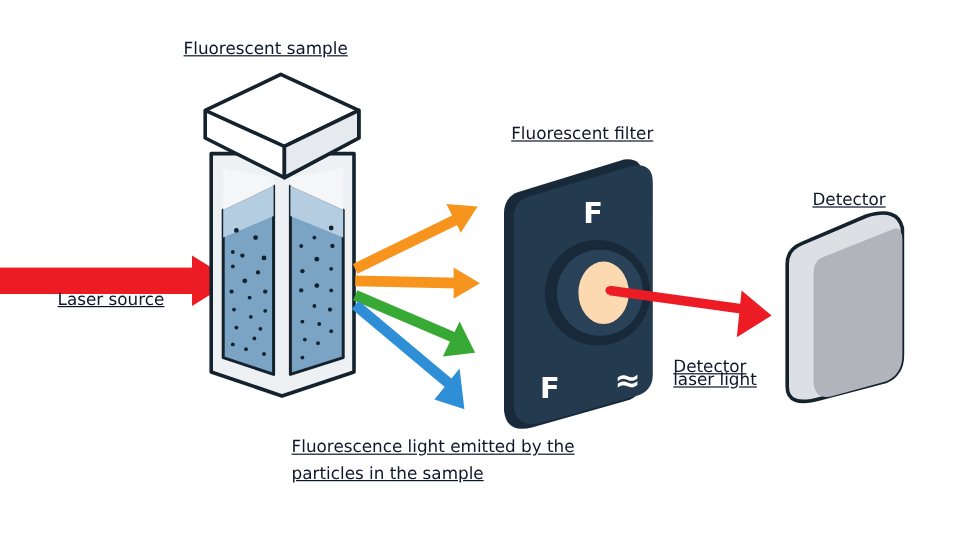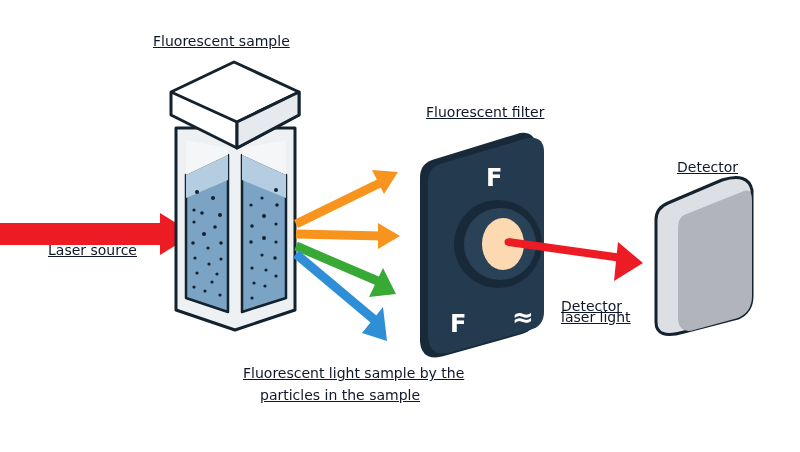--- a/index.html
+++ b/index.html
@@ -120,14 +120,14 @@
     <path d="M684,215 L744,191 Q752,188 752,200 L752,296 Q752,312 738,318 L694,330 Q680,334 678,320 L678,228 Q678,218 684,215 Z" fill="#b1b5bb"></path>
   </g>
 </svg>
 
 <div class="lbl" style="left:153px;top:32px;">Fluorescent sample</div>
 <div class="lbl" style="left:48px;top:197px;margin-top:44px;">Laser source</div>
 <div class="lbl" style="left:426px;top:103px;">Fluorescent filter</div>
 <div class="lbl" style="left:677px;top:158px;">Detector</div>
 <div class="lbl" style="left:561px;top:297px;">Detector</div>
 <div class="lbl" style="left:561px;top:308px;">laser light</div>
-<div class="lbl" style="left:243px;top:364px;">Fluorescent light sample by the</div>
-<div class="lbl" style="left:243px;top:386px;margin-left:17px;">particles in the sample</div>
+<div class="lbl" style="left:243px;top:364px;">Fluorescence light emitted by the</div>
+<div class="lbl" style="left:243px;top:386px;">particles in the sample</div>
 
 </body></html>

